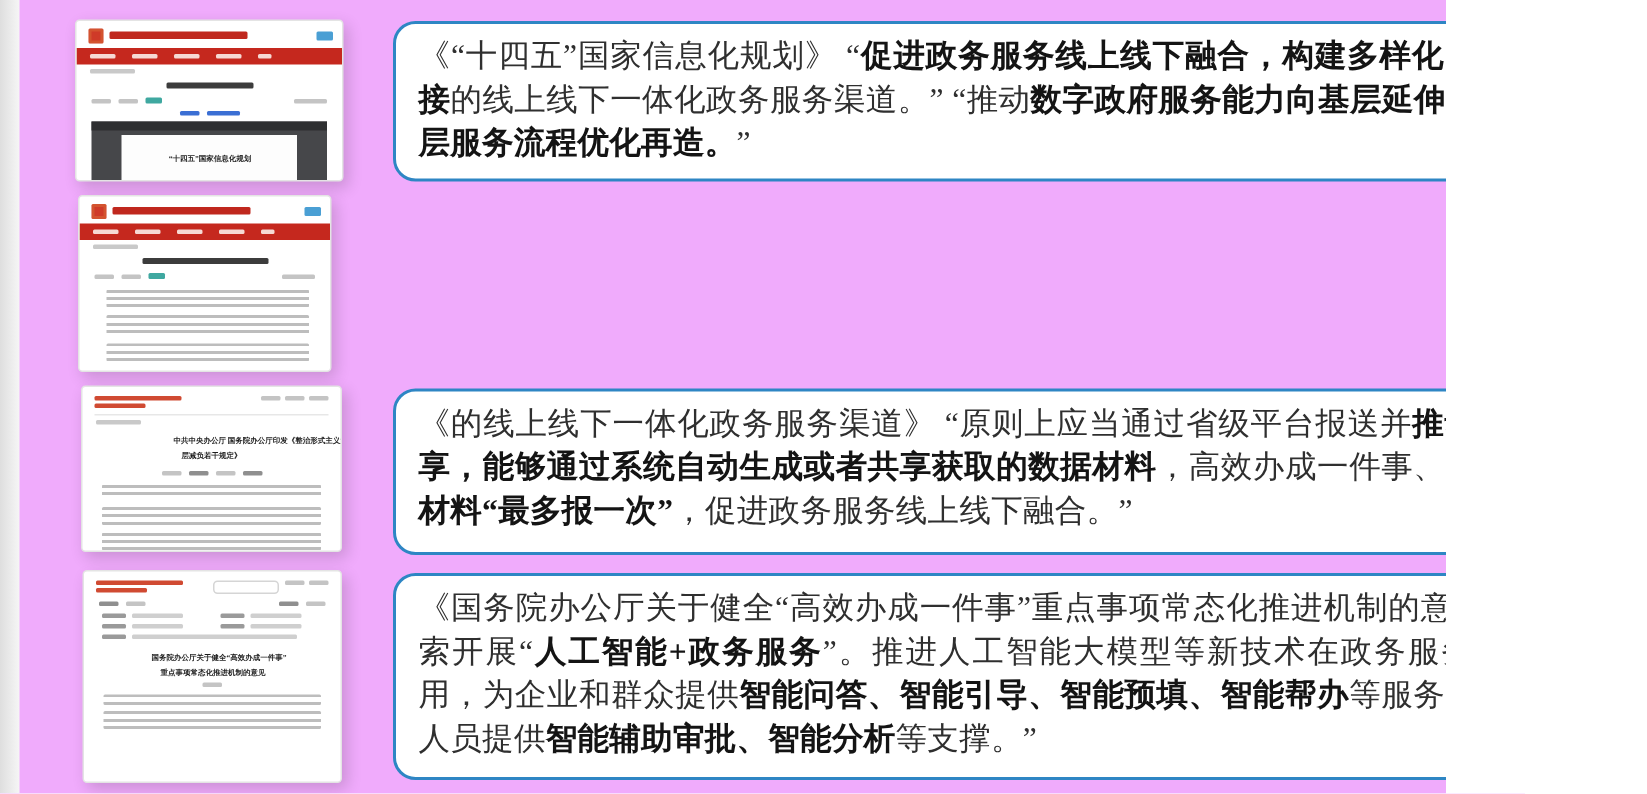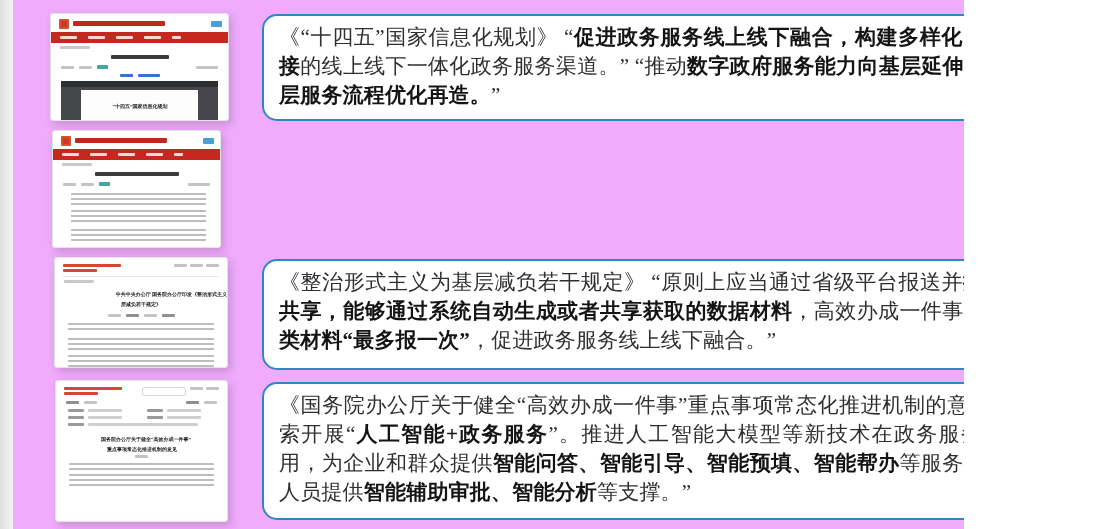--- a/index.html
+++ b/index.html
@@ -206,16 +206,16 @@
     <div class="meta-row" style="justify-content:center;margin-top:2px">
       <span class="dash sm"></span>
     </div>
     <div class="lines" style="height:7px;margin:5px 13px 0 13px"></div>
     <div class="lines" style="height:12px;margin:4px 13px 0 13px"></div>
   </div>
 
   <div class="quote-card" style="top:14px;min-height:102px"><span>《“十四五”国家信息化规划》 “</span><span class="bold">促进政务服务线上线下融合，构建多样化、无缝衔接</span><span>的线上线下一体化政务服务渠道。” “推动</span><span class="bold">数字政府服务能力向基层延伸，推进基层服务流程优化再造。</span><span>”</span></div>
 
 
-  <div class="quote-card" style="top:259px;min-height:111px"><span>《整治形式主义为基层减负若干规定》 “原则上应当通过省级平台报送并</span><span class="bold">推动数据共享，能够通过系统自动生成或者共享获取的数据材料</span><span>，高效办成一件事、实现</span><span class="bold">同类材料“最多报一次”</span><span>，促进政务服务线上线下融合。”</span></div>
+  <div class="quote-card" style="top:259px;min-height:111px"><span>《的线上线下一体化政务服务渠道》 “原则上应当通过省级平台报送并</span><span class="bold">推动数据共享，能够通过系统自动生成或者共享获取的数据材料</span><span>，高效办成一件事、实现</span><span class="bold">同类材料“最多报一次”</span><span>，促进政务服务线上线下融合。”</span></div>
 
   <div class="quote-card" style="top:382px;min-height:138px"><span>《国务院办公厅关于健全“高效办成一件事”重点事项常态化推进机制的意见》 “探索开展“</span><span class="bold">人工智能+政务服务</span><span>”。推进人工智能大模型等新技术在政务服务领域应用，为企业和群众提供</span><span class="bold">智能问答、智能引导、智能预填、智能帮办</span><span>等服务，为工作人员提供</span><span class="bold">智能辅助审批、智能分析</span><span>等支撑。”</span></div>
 </div>
 
 </body></html>

